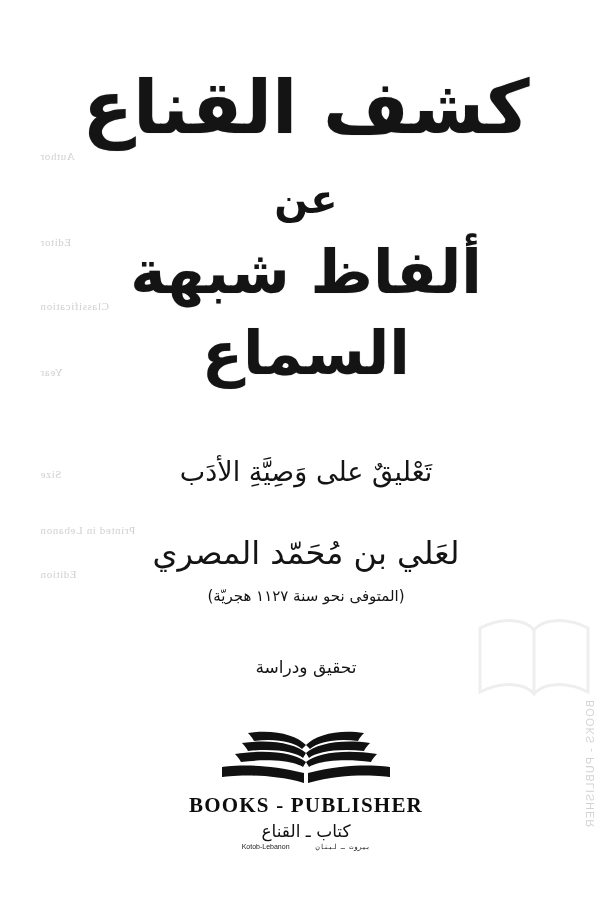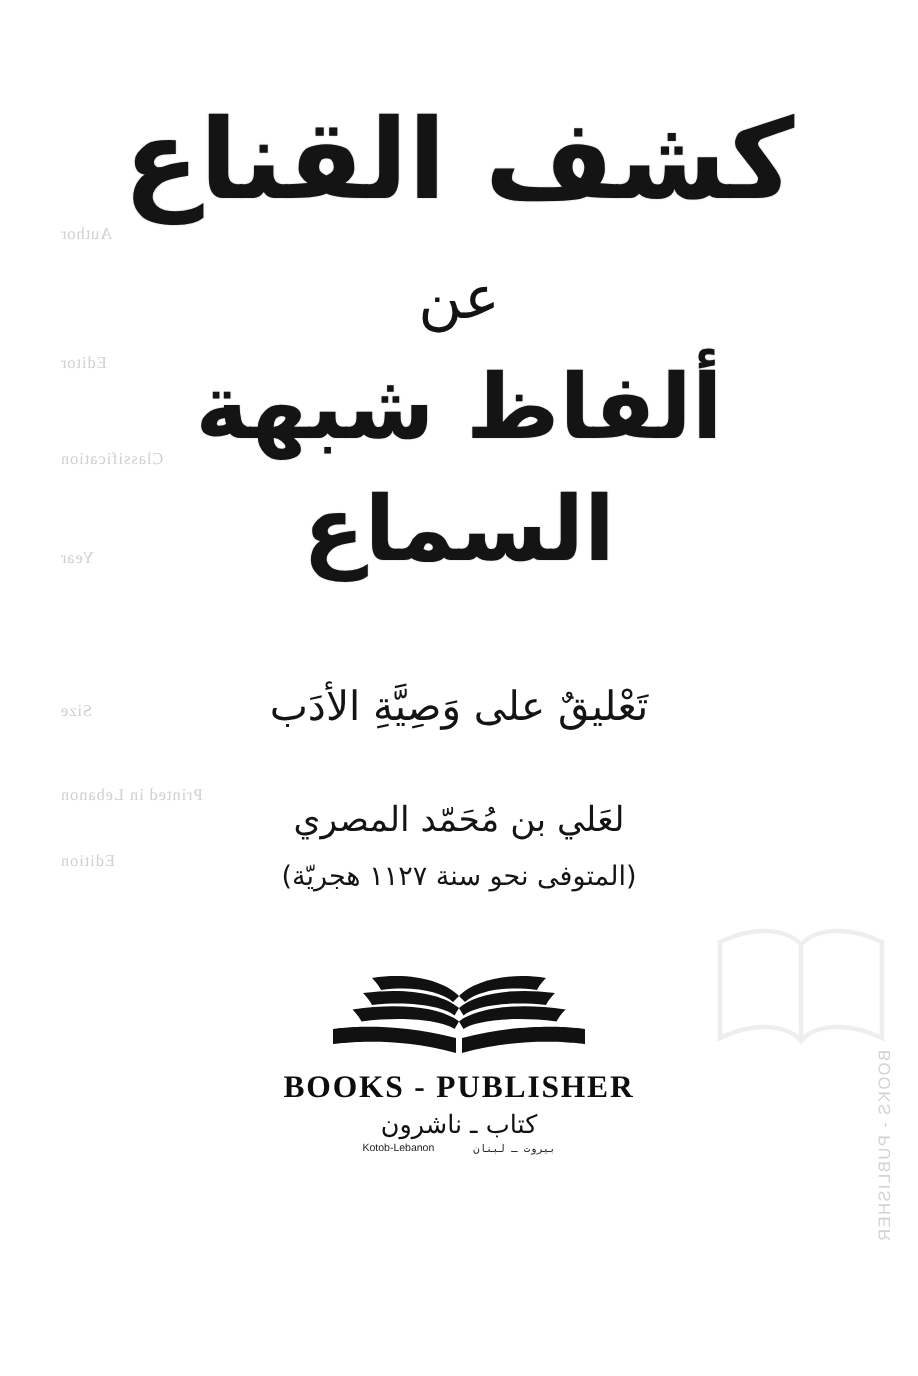--- a/index.html
+++ b/index.html
@@ -75,43 +75,43 @@
 
   .title-main {
     font-size: 74px;
     font-weight: bold;
     letter-spacing: -1px;
     margin-top: 18px;
     text-shadow: 0 0 1px rgba(0,0,0,0.35);
   }
   .title-an {
     font-size: 40px;
-    font-weight: normal;
+    font-weight: bold;
     margin-top: 14px;
   }
   .title-sub {
     font-size: 60px;
     font-weight: bold;
     margin-top: 6px;
     letter-spacing: -1px;
     text-shadow: 0 0 1px rgba(0,0,0,0.3);
   }
 
   .subtitle-line {
     font-size: 27px;
     margin-top: 60px;
     font-weight: 400;
   }
 
   .author-line {
-    font-size: 23px;
+    font-size: 32px;
     margin-top: 42px;
   }
   .death-line {
-    font-size: 18px;
+    font-size: 15px;
     margin-top: 10px;
   }
 
   .edited-label {
     font-size: 17px;
     margin-top: 50px;
   }
   .editor-name {
     font-size: 25px;
     margin-top: 14px;
@@ -183,35 +183,36 @@
 
   <div class="arabic title-main">كشف القناع</div>
   <div class="arabic title-an">عن</div>
   <div class="arabic title-sub">ألفاظ شبهة السماع</div>
 
   <div class="arabic subtitle-line">تَعْليقٌ على وَصِيَّةِ الأدَب</div>
 
   <div class="arabic author-line">لعَلي بن مُحَمّد المصري</div>
   <div class="arabic death-line">(المتوفى نحو سنة ١١٢٧ هجريّة)</div>
 
+  <div class="arabic edited-label">تحقيق ودراسة</div>
 
   <div class="logo-block">
     <svg class="logo-mark" viewBox="0 0 176 62">
       <g fill="#111">
         <path d="M88 18 C78 8, 56 2, 30 6 C30 6, 34 10, 36 14 C58 11, 76 15, 84 22 Z"></path>
         <path d="M88 18 C98 8, 120 2, 146 6 C146 6, 142 10, 140 14 C118 11, 100 15, 92 22 Z"></path>
         <path d="M88 26 C78 17, 54 12, 24 16 C24 16, 28 20, 30 24 C56 21, 78 25, 85 31 Z"></path>
         <path d="M88 26 C98 17, 122 12, 152 16 C152 16, 148 20, 146 24 C120 21, 98 25, 91 31 Z"></path>
         <path d="M88 35 C77 26, 50 22, 17 27 C17 27, 21 31, 23 35 C54 31, 78 35, 85 40 Z"></path>
         <path d="M88 35 C99 26, 126 22, 159 27 C159 27, 155 31, 153 35 C122 31, 98 35, 91 40 Z"></path>
         <path d="M4 40 C4 40, 40 34, 86 46 L86 56 C44 44, 6 50, 4 50 Z"></path>
         <path d="M172 40 C172 40, 136 34, 90 46 L90 56 C132 44, 170 50, 172 50 Z"></path>
       </g>
     </svg>
     <div class="publisher-en">BOOKS - PUBLISHER</div>
-    <div class="publisher-ar">كتاب ـ ناشرون</div>
+    <div class="publisher-ar">كتاب ـ القناع</div>
     <div class="publisher-sub">
       <span>Kotob-Lebanon</span>
       <span class="pub-ar-small">بيروت ـ لبنان</span>
     </div>
   </div>
 
 </div>
 
 </body></html>

